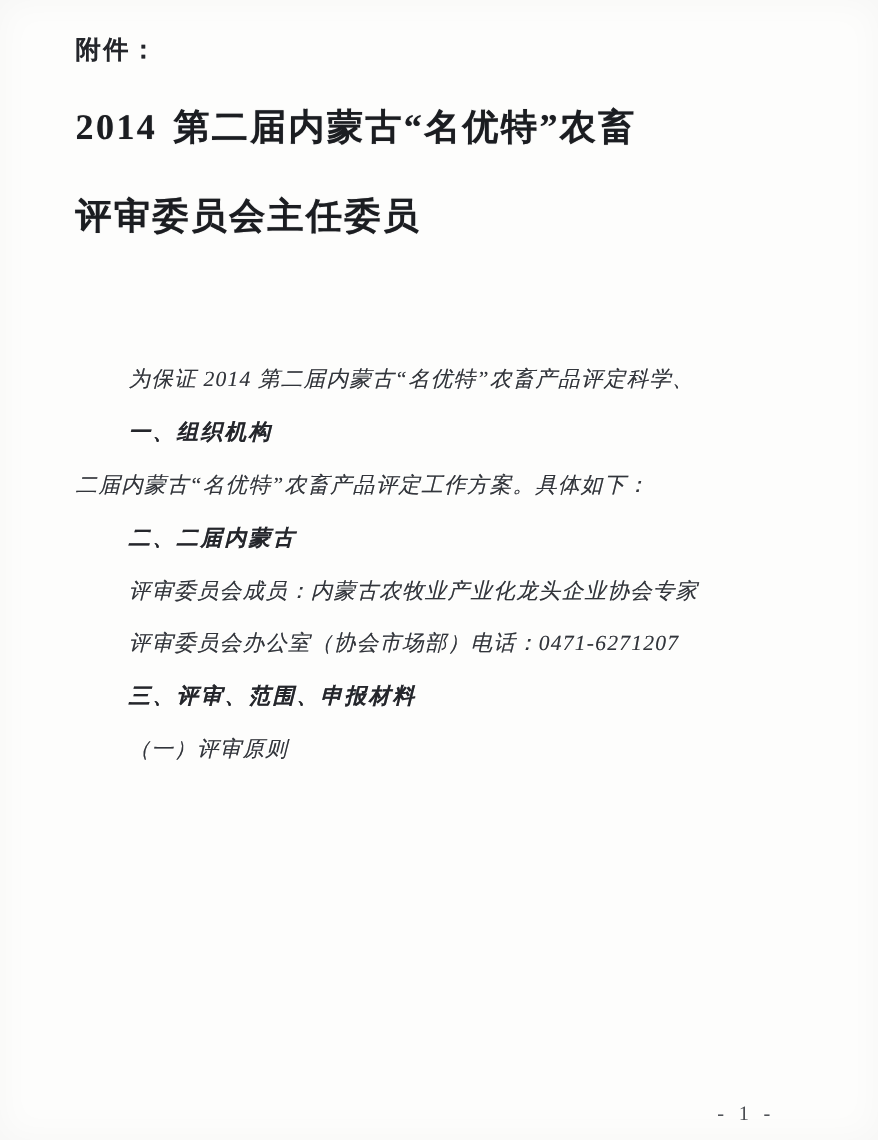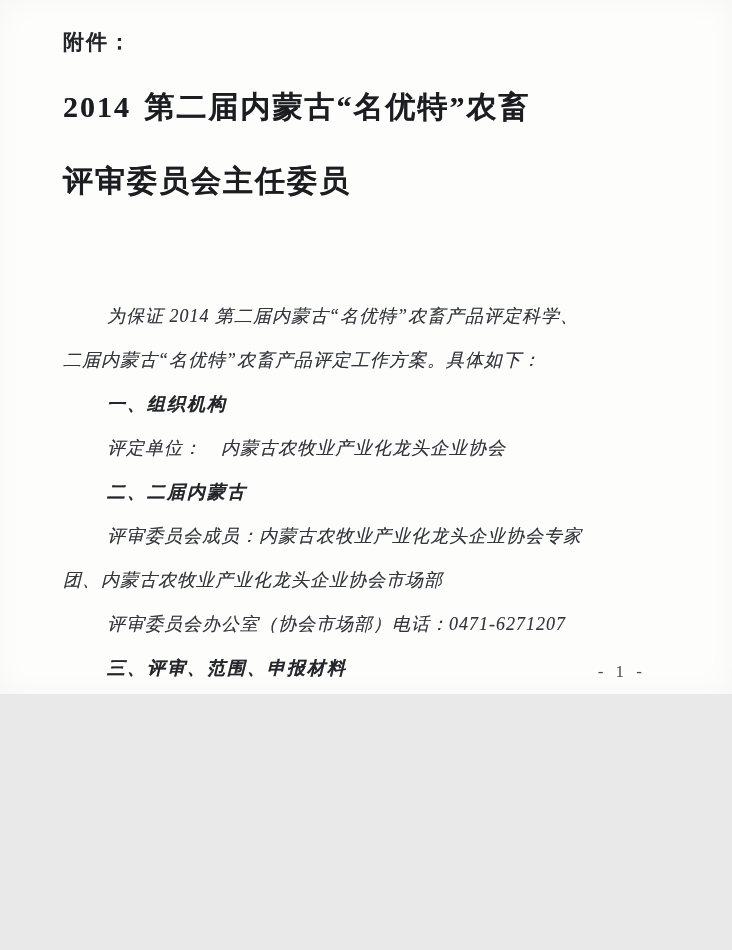--- a/index.html
+++ b/index.html
@@ -6,21 +6,21 @@
     --ink:#32353b;
     --ink-dark:#24262b;
     --ink-title:#1b1d21;
     --page-bg:#fdfdfc;
     --muted:#4a4d52;
   }
   html,body{margin:0;padding:0;background:#e9e9e9;}
   .page{
     position:relative;
     width:732px;
-    height:694px;
+    height:950px;
     margin:0 auto;
     background:var(--page-bg);
     overflow:hidden;
     font-family:"Liberation Serif","DejaVu Serif",serif;
     box-shadow:inset 0 0 30px rgba(0,0,0,0.03);
   }
   .content{
     padding:28px 40px 0 63px;
   }
   .attachment{
@@ -86,26 +86,24 @@
   <div class="content">
     <div class="attachment">附件：</div>
 
     <div class="title-block">
       <div class="title-line">2014 第二届内蒙古“名优特”农畜</div>
       <div class="title-line">评审委员会主任委员</div>
     </div>
 
     <div class="body-lines" id="body-lines">
         <div class="line indent">为保证 2014 第二届内蒙古“名优特”农畜产品评定科学、</div>
+        <div class="line heading">一、组织机构</div>
         <div class="line flush">二届内蒙古“名优特”农畜产品评定工作方案。具体如下：</div>
-        <div class="line heading">一、组织机构</div>
-        <div class="line indent">评定单位：　内蒙古农牧业产业化龙头企业协会</div>
         <div class="line heading">二、二届内蒙古</div>
         <div class="line indent">评审委员会成员：内蒙古农牧业产业化龙头企业协会专家</div>
-        <div class="line flush">团、内蒙古农牧业产业化龙头企业协会市场部</div>
         <div class="line indent">评审委员会办公室（协会市场部）电话：0471-6271207</div>
         <div class="line heading">三、评审、范围、申报材料</div>
         <div class="line sub">（一）评审原则</div>
       </div>
   </div>
 
   <div class="page-number">- 1 -</div>
 </div>
 
 </body></html>

